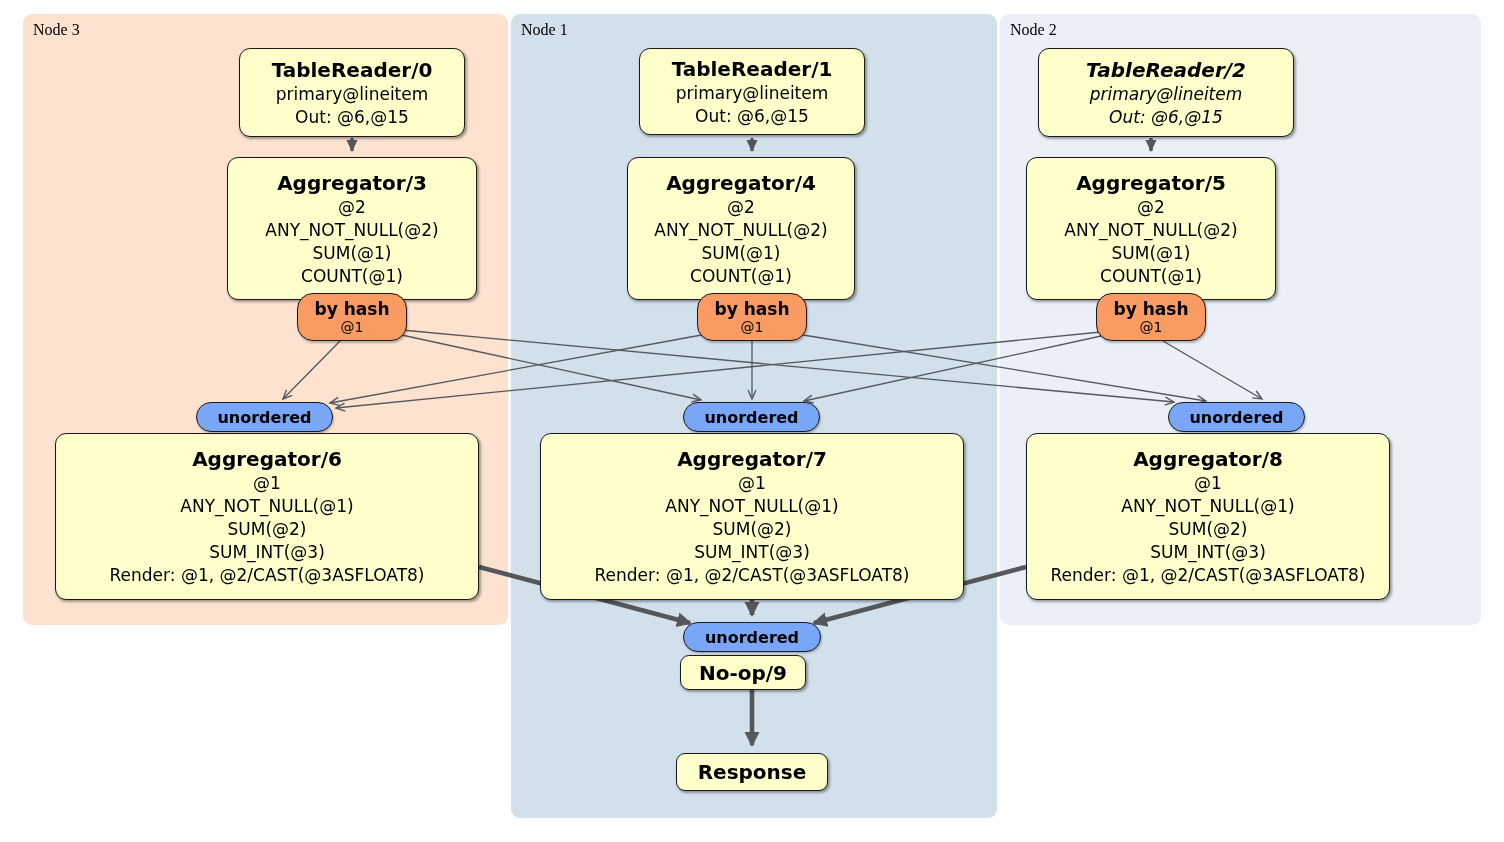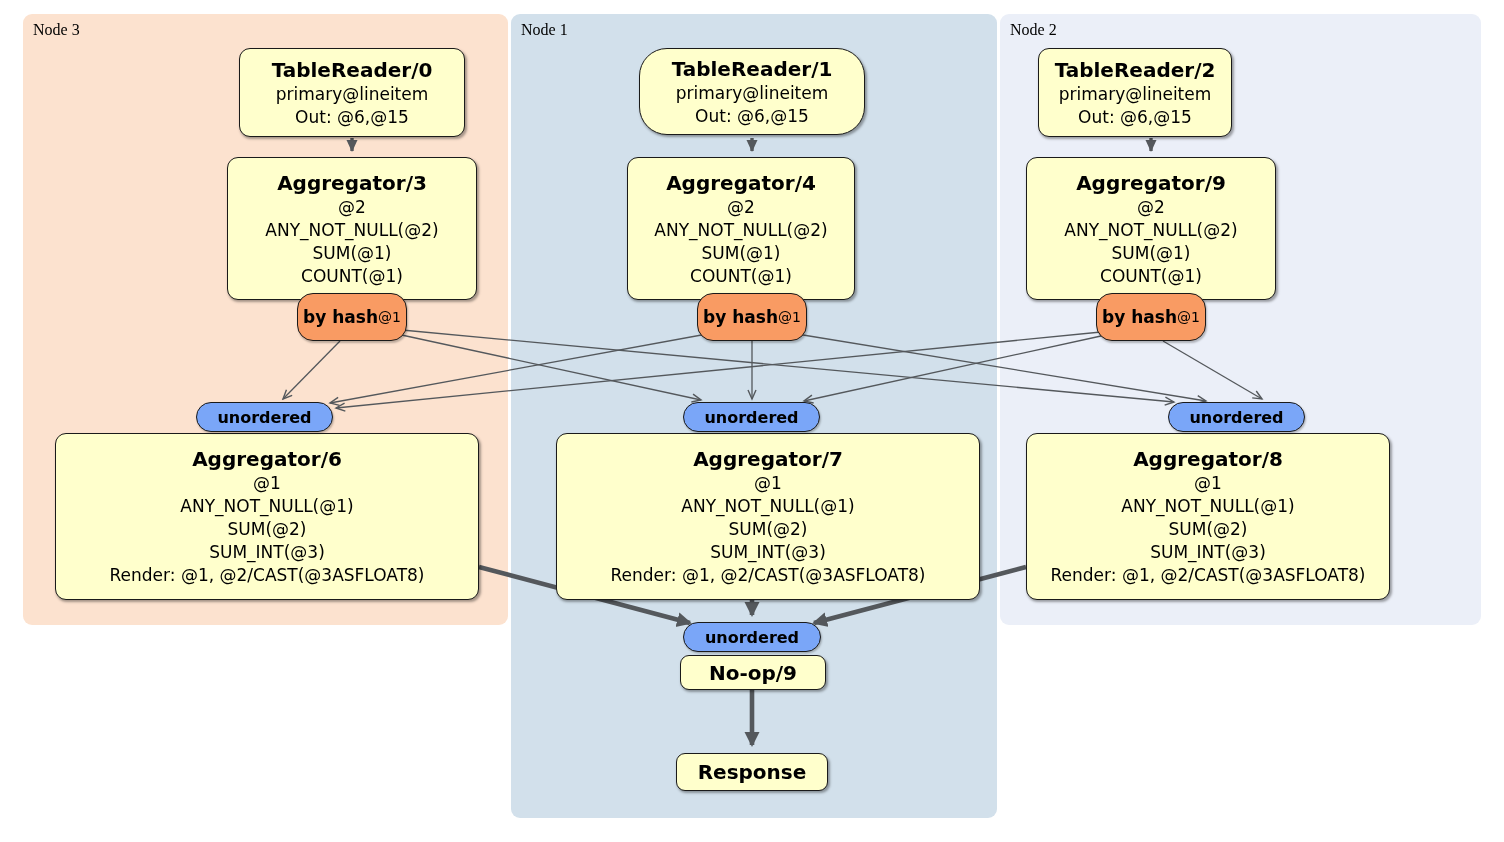--- a/index.html
+++ b/index.html
@@ -18,21 +18,21 @@
   .arrow-open{fill:none;stroke:var(--edge,#54585c);stroke-width:1.4px;}
 
   .pbox{position:absolute;background:var(--box-bg,#ffffcc);border:1.7px solid var(--box-border,#1a1a1a);
         border-radius:11px;box-shadow:1.5px 2px 2.5px rgba(0,0,0,0.35);
         display:flex;flex-direction:column;align-items:center;justify-content:center;
         z-index:2;text-align:center;box-sizing:border-box;padding:10px 4px;}
   .pbox .title{font-weight:bold;font-size:20px;line-height:26px;white-space:nowrap;}
   .pbox .line{font-size:17px;line-height:23px;white-space:nowrap;}
 
   .router{position:absolute;background:var(--hash-bg,#f99b63);border:1.7px solid var(--box-border,#1a1a1a);
-          border-radius:16px;display:flex;align-items:center;justify-content:center;
+          border-radius:16px;display:flex;flex-direction:column;align-items:center;justify-content:center;
           z-index:3;text-align:center;box-sizing:border-box;box-shadow:1px 1.5px 2px rgba(0,0,0,0.25);}
   .router .rtitle{font-weight:bold;font-size:17px;line-height:20px;white-space:nowrap;}
   .router .rdetail{font-size:14px;line-height:16px;white-space:nowrap;}
 
   .stream{position:absolute;background:var(--unordered-bg,#7aa6f8);border:1.7px solid var(--box-border,#1a1a1a);
           border-radius:15px;display:flex;align-items:center;justify-content:center;
           font-weight:bold;font-size:16px;z-index:3;box-sizing:border-box;
           box-shadow:1px 1.5px 2px rgba(0,0,0,0.25);white-space:nowrap;}
 </style>
 </head>
@@ -78,47 +78,47 @@
       <line x1="752" y1="600" x2="752" y2="615" class="edge-thick" marker-end="url(#m-thick)"></line>
       <line x1="1026" y1="567" x2="814" y2="623" class="edge-thick" marker-end="url(#m-thick)"></line>
       <line x1="752" y1="690" x2="752" y2="745" class="edge-thick" marker-end="url(#m-thick)"></line>
     </svg>
 
   <div class="pbox" style="left:239px;top:48px;width:226px;height:89px;">
     <div class="title">TableReader/0</div>
     <div class="line">primary@lineitem</div>
     <div class="line">Out: @6,@15</div>
   </div>
-  <div class="pbox" style="left:639px;top:48px;width:226px;height:87px;border-radius:28px;">
+  <div class="pbox" style="left:639px;top:48px;width:226px;height:87px;">
     <div class="title">TableReader/1</div>
     <div class="line">primary@lineitem</div>
     <div class="line">Out: @6,@15</div>
   </div>
-  <div class="pbox" style="left:1038px;top:48px;width:194px;height:89px;">
+  <div class="pbox" style="left:1038px;top:48px;width:256px;height:89px;font-style:italic;">
     <div class="title">TableReader/2</div>
     <div class="line">primary@lineitem</div>
     <div class="line">Out: @6,@15</div>
   </div>
 
   <div class="pbox" style="left:227px;top:157px;width:250px;height:143px;">
     <div class="title">Aggregator/3</div>
     <div class="line">@2</div>
     <div class="line">ANY_NOT_NULL(@2)</div>
     <div class="line">SUM(@1)</div>
     <div class="line">COUNT(@1)</div>
   </div>
   <div class="pbox" style="left:627px;top:157px;width:228px;height:143px;">
     <div class="title">Aggregator/4</div>
     <div class="line">@2</div>
     <div class="line">ANY_NOT_NULL(@2)</div>
     <div class="line">SUM(@1)</div>
     <div class="line">COUNT(@1)</div>
   </div>
   <div class="pbox" style="left:1026px;top:157px;width:250px;height:143px;">
-    <div class="title">Aggregator/9</div>
+    <div class="title">Aggregator/5</div>
     <div class="line">@2</div>
     <div class="line">ANY_NOT_NULL(@2)</div>
     <div class="line">SUM(@1)</div>
     <div class="line">COUNT(@1)</div>
   </div>
 
   <div class="router" style="left:297px;top:293px;width:110px;height:48px;">
     <div class="rtitle">by hash</div>
     <div class="rdetail">@1</div>
   </div>
@@ -136,38 +136,38 @@
   <div class="stream" style="left:1168px;top:402px;width:137px;height:30px;">unordered</div>
 
   <div class="pbox" style="left:55px;top:433px;width:424px;height:167px;">
     <div class="title">Aggregator/6</div>
     <div class="line">@1</div>
     <div class="line">ANY_NOT_NULL(@1)</div>
     <div class="line">SUM(@2)</div>
     <div class="line">SUM_INT(@3)</div>
     <div class="line">Render: @1, @2/CAST(@3ASFLOAT8)</div>
   </div>
-  <div class="pbox" style="left:556px;top:433px;width:424px;height:167px;">
+  <div class="pbox" style="left:540px;top:433px;width:424px;height:167px;">
     <div class="title">Aggregator/7</div>
     <div class="line">@1</div>
     <div class="line">ANY_NOT_NULL(@1)</div>
     <div class="line">SUM(@2)</div>
     <div class="line">SUM_INT(@3)</div>
     <div class="line">Render: @1, @2/CAST(@3ASFLOAT8)</div>
   </div>
   <div class="pbox" style="left:1026px;top:433px;width:364px;height:167px;">
     <div class="title">Aggregator/8</div>
     <div class="line">@1</div>
     <div class="line">ANY_NOT_NULL(@1)</div>
     <div class="line">SUM(@2)</div>
     <div class="line">SUM_INT(@3)</div>
     <div class="line">Render: @1, @2/CAST(@3ASFLOAT8)</div>
   </div>
 
   <div class="stream" style="left:683px;top:622px;width:138px;height:30px;">unordered</div>
-  <div class="pbox" style="left:680px;top:655px;width:146px;height:35px;border-radius:9px;">
+  <div class="pbox" style="left:680px;top:655px;width:126px;height:35px;border-radius:9px;">
     <div class="title">No-op/9</div>
   </div>
   <div class="pbox" style="left:676px;top:753px;width:152px;height:38px;border-radius:9px;">
     <div class="title">Response</div>
   </div>
 
 </div>
 
 </body></html>

